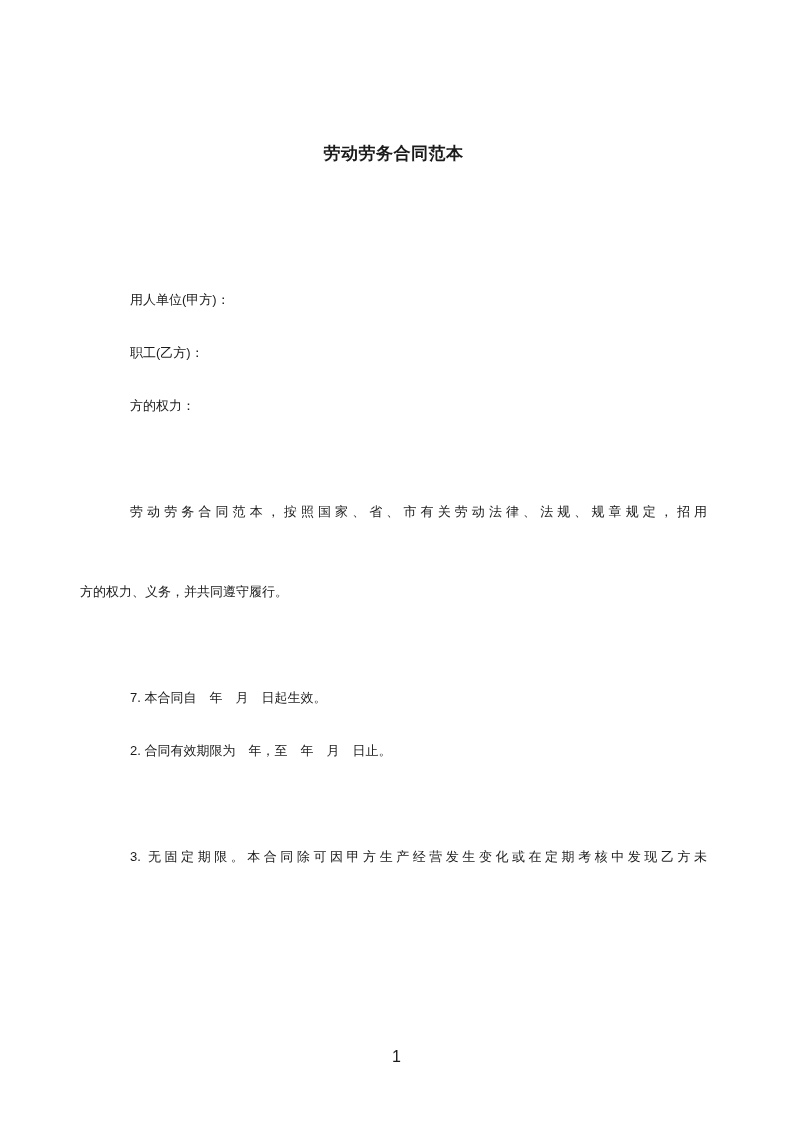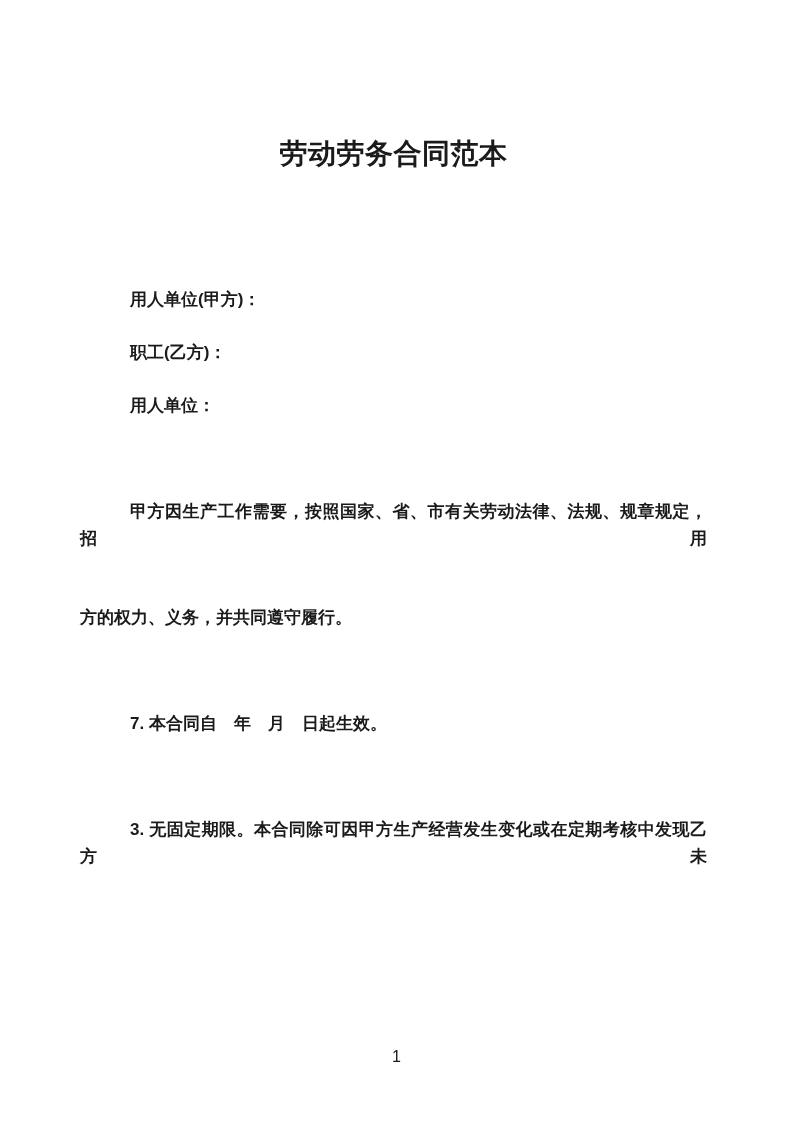--- a/index.html
+++ b/index.html
@@ -14,31 +14,31 @@
     background: #ffffff;
     color: #1a1a1a;
     font-family: "Liberation Sans", "DejaVu Sans", sans-serif;
     overflow: hidden;
   }
   .content {
     padding: 139px 86px 0 80px;
   }
   .title {
     margin: 0 0 118px 0;
-    font-size: 28px;
+    font-size: 17px;
     line-height: 30px;
     font-weight: bold;
     text-align: center;
     letter-spacing: 0.5px;
   }
   .para {
     margin: 0 0 26.5px 0;
-    font-size: 17px;
+    font-size: 13px;
     line-height: 26.5px;
-    font-weight: bold;
+    font-weight: normal;
     text-indent: 50px;
     white-space: pre-wrap;
     text-align: left;
   }
   .para.multi {
     text-indent: 0;
   }
   .line {
     white-space: pre-wrap;
   }
@@ -65,30 +65,31 @@
 
 <div class="page">
   <div class="content">
 
     <h1 class="title">劳动劳务合同范本</h1>
 
     <div class="para">用人单位(甲方)：</div>
 
     <div class="para">职工(乙方)：</div>
 
-    <div class="para">用人单位：</div>
+    <div class="para">方的权力：</div>
 
     <div class="para multi">
-      <div class="line indent fill">甲方因生产工作需要，按照国家、省、市有关劳动法律、法规、规章规定，招用</div>
+      <div class="line indent fill">劳动劳务合同范本，按照国家、省、市有关劳动法律、法规、规章规定，招用</div>
       <div class="line">方的权力、义务，并共同遵守履行。</div>
     </div>
 
 
     <div class="para">7. 本合同自　年　月　日起生效。</div>
 
+    <div class="para">2. 合同有效期限为　年，至　年　月　日止。</div>
 
     <div class="para multi">
       <div class="line indent fill">3. 无固定期限。本合同除可因甲方生产经营发生变化或在定期考核中发现乙方未</div>
       
     </div>
 
   </div>
 
   <div class="page-number">1</div>
 </div>

